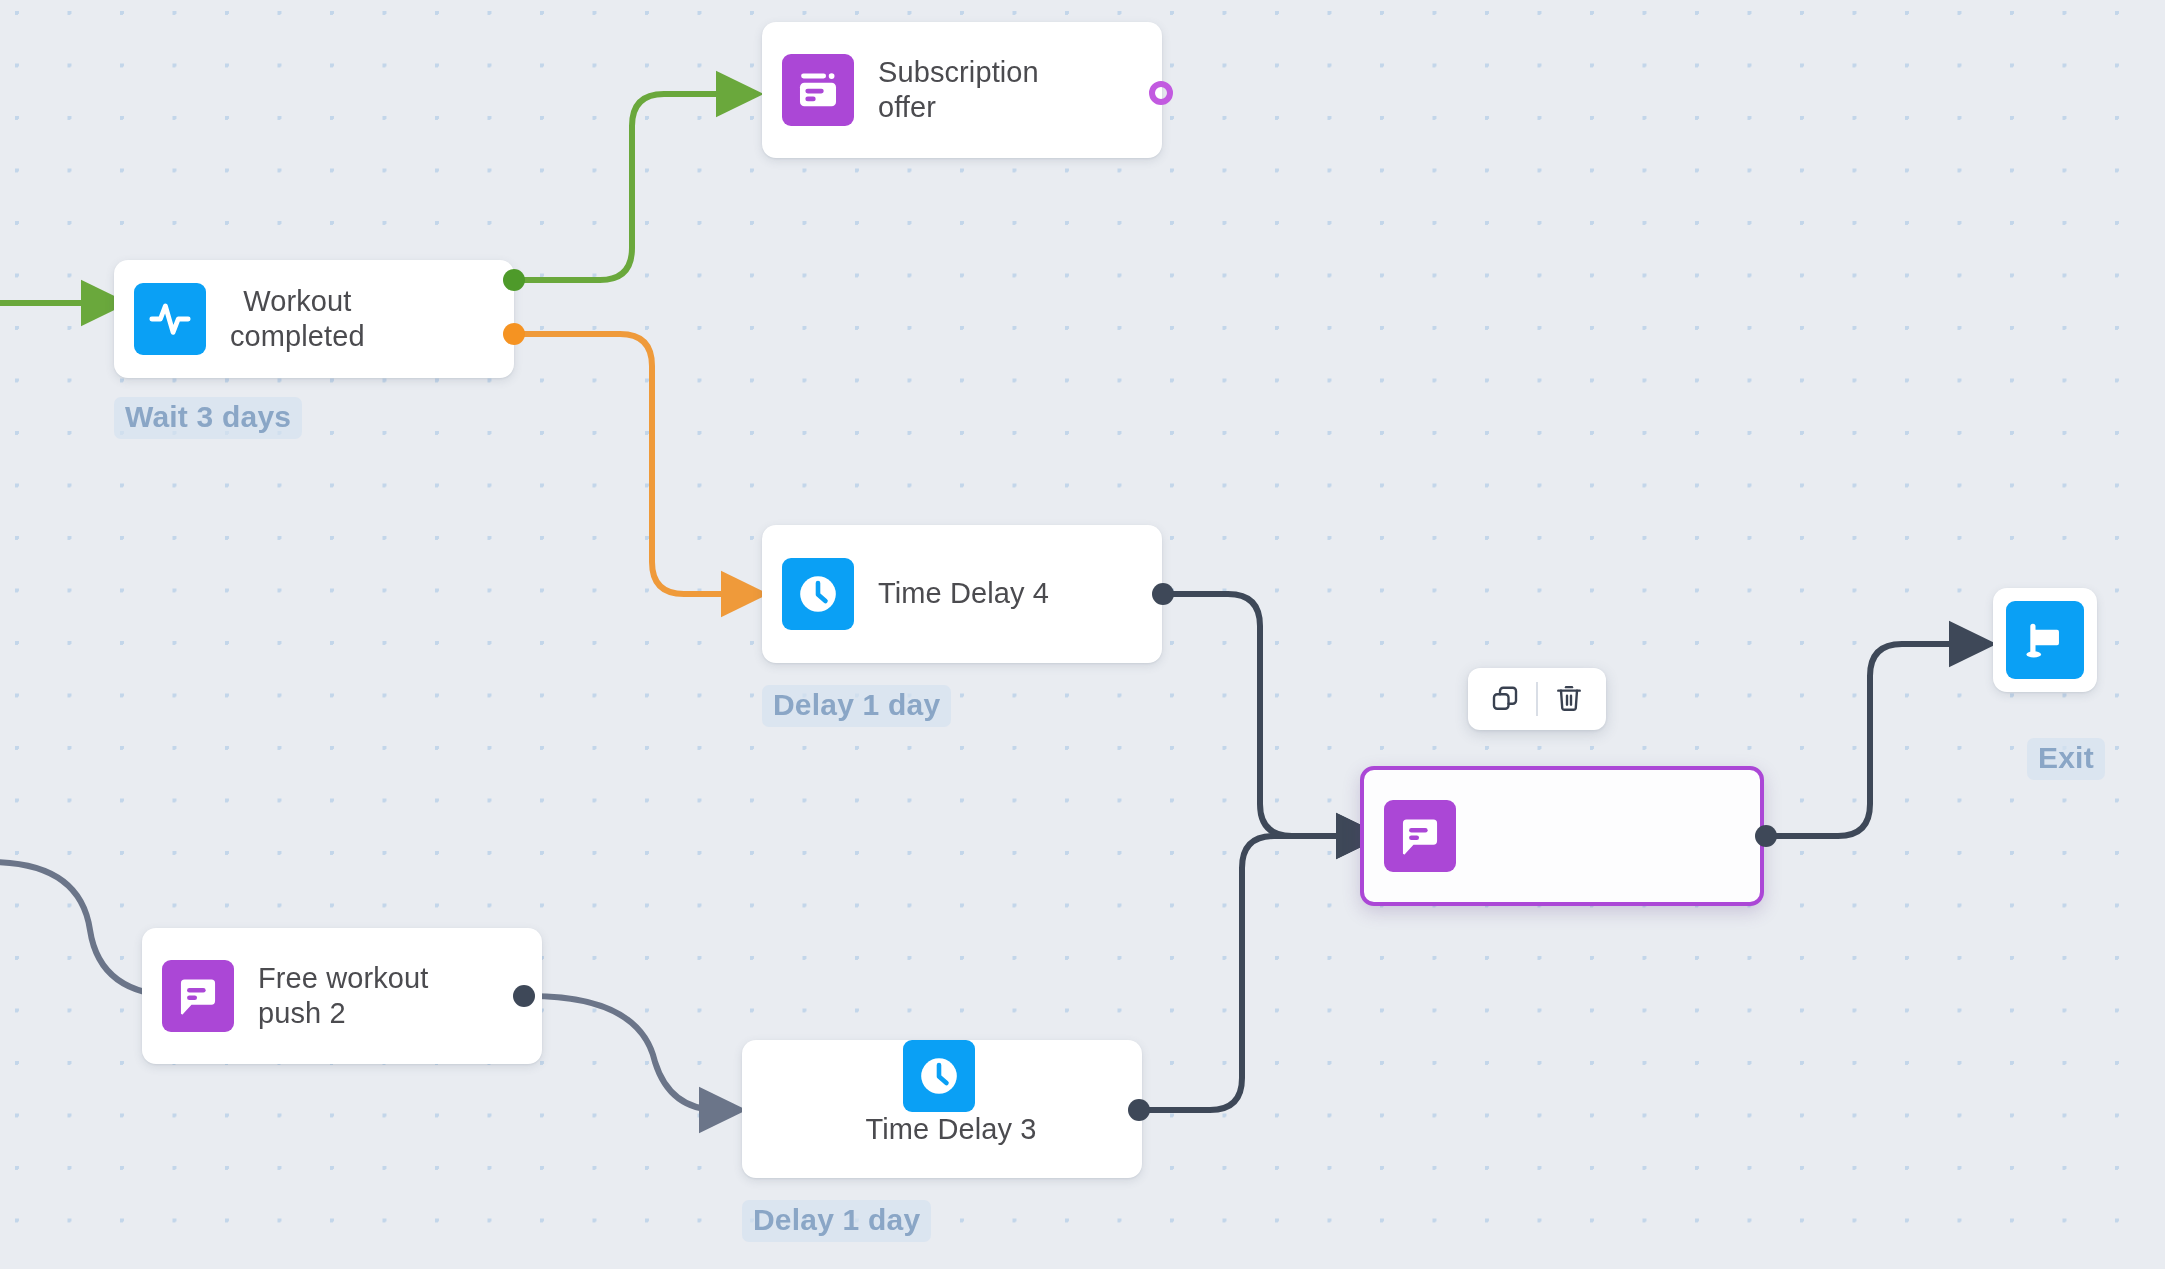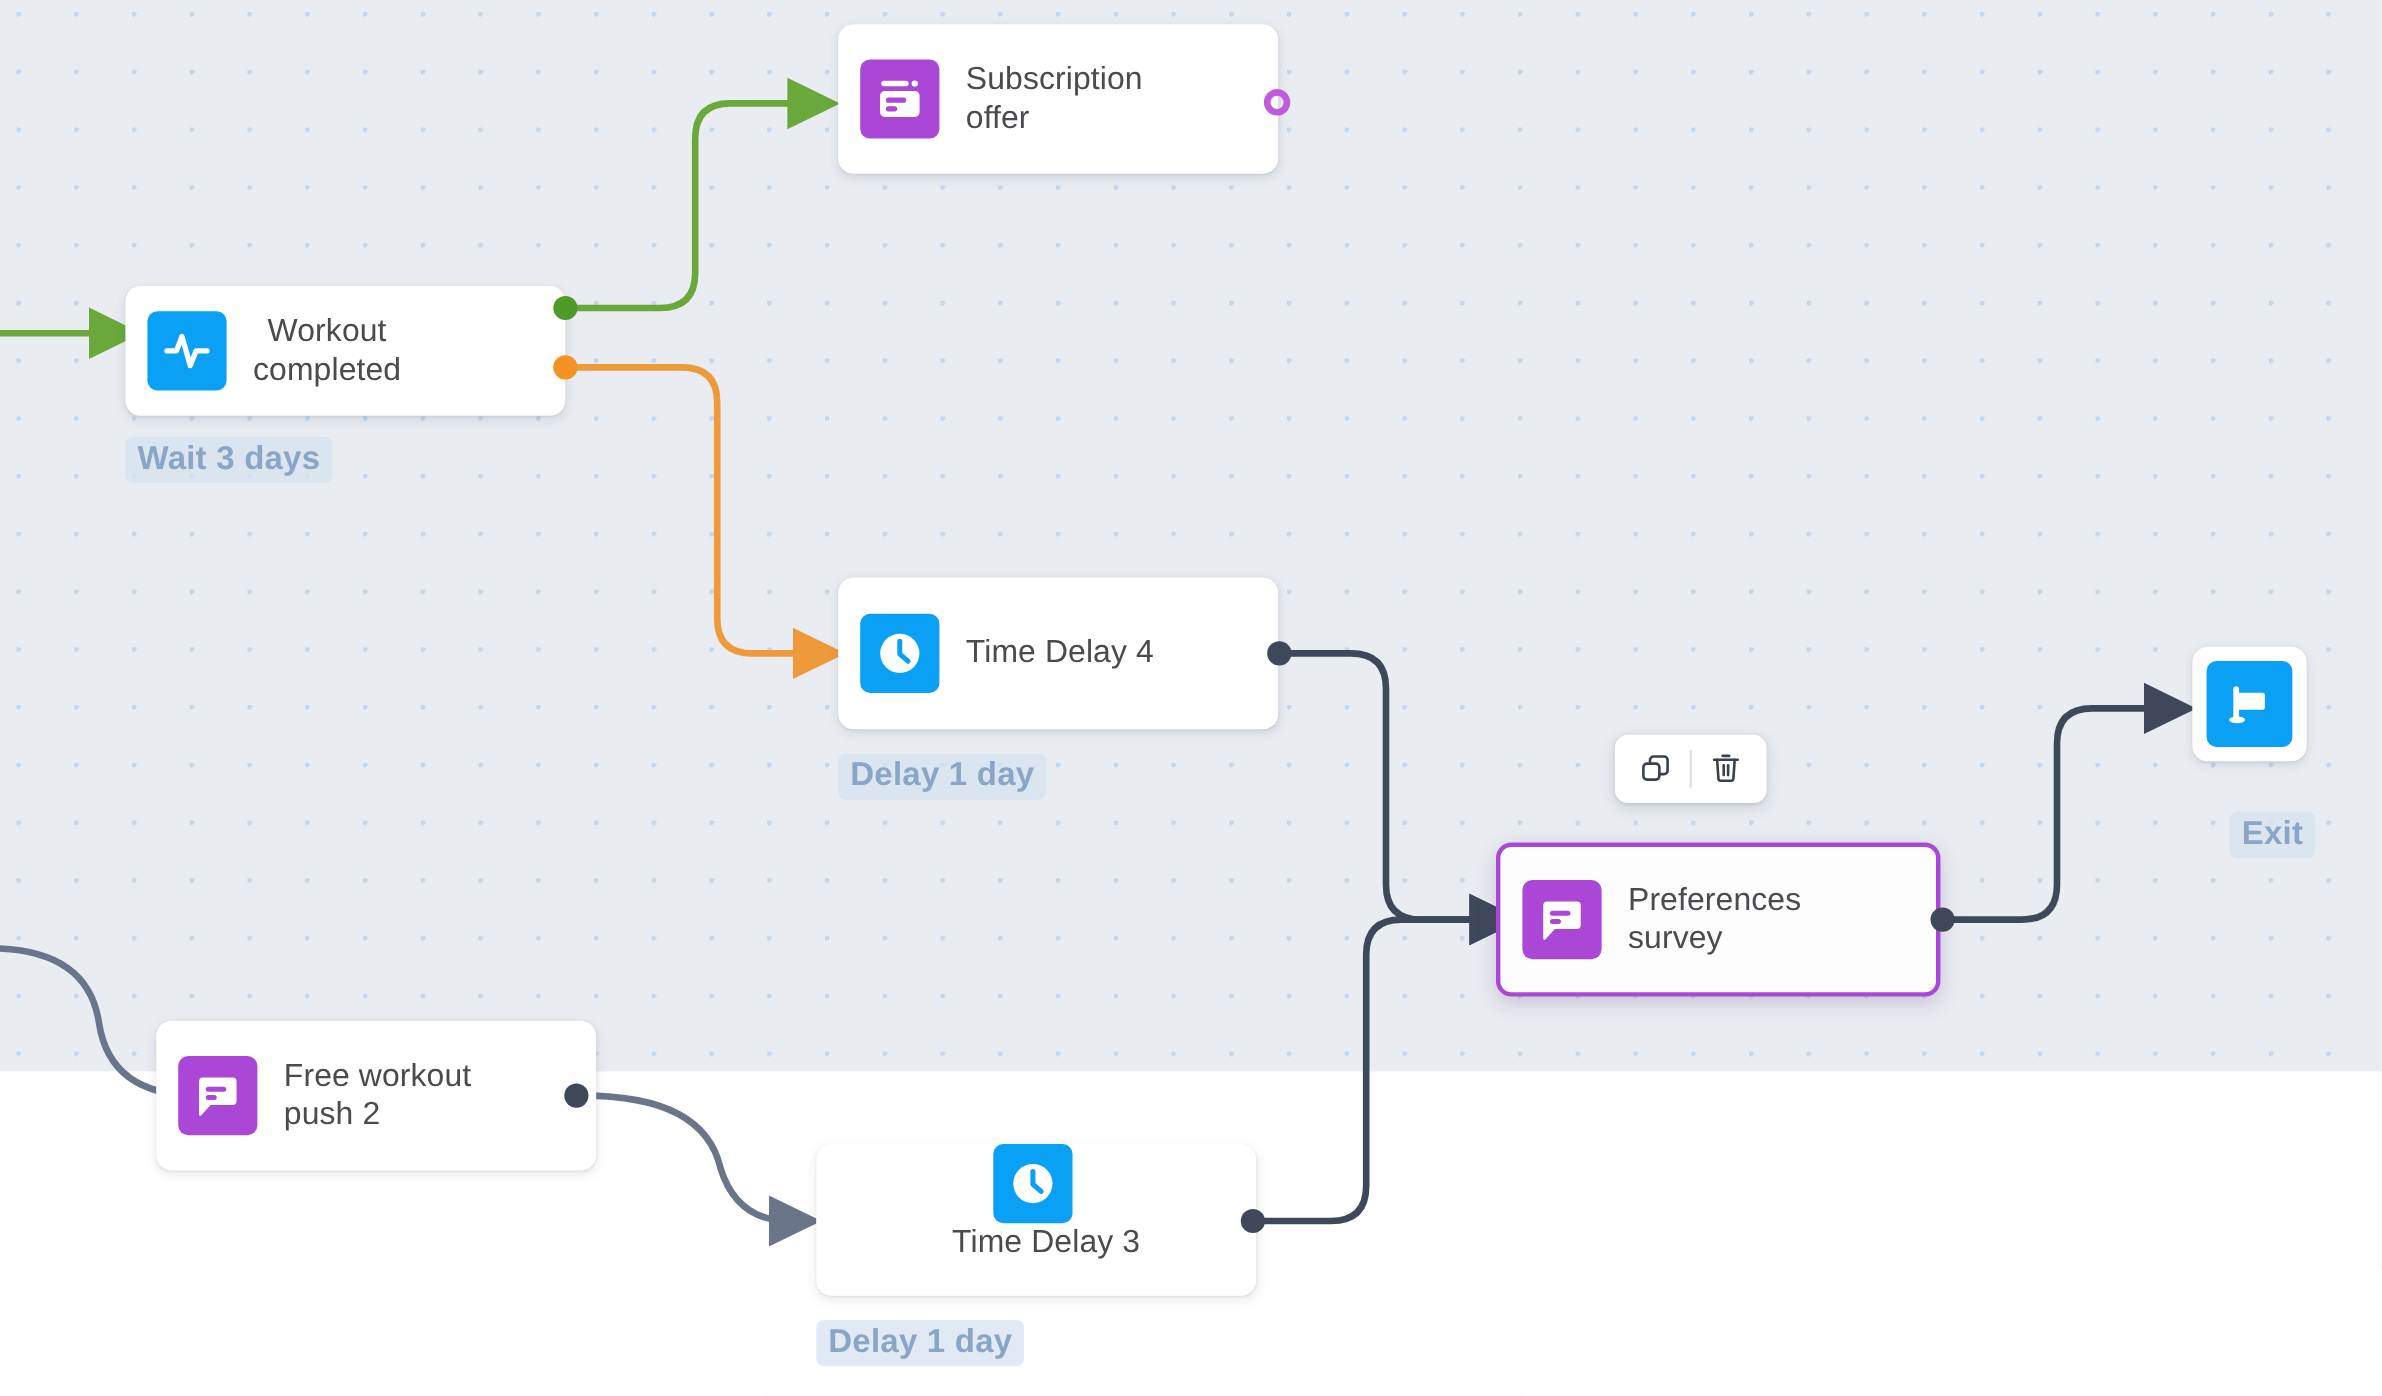--- a/index.html
+++ b/index.html
@@ -8,21 +8,21 @@
   html, body {
     width: 2165px;
     height: 1269px;
     overflow: hidden;
     font-family: "Liberation Sans", sans-serif;
   }
 
   #canvas {
     position: relative;
     width: 2165px;
-    height: 974px;
+    height: 1269px;
     background-color: #e9ecf1;
     background-image: radial-gradient(circle at 1.5px 1.5px, #c3d6ea 2.6px, transparent 2.7px);
     background-size: 52.5px 52.5px;
     background-position: 15px 11px;
   }
 
   #edge-layer {
     position: absolute;
     inset: 0;
     width: 2165px;
@@ -249,22 +249,20 @@
   </div>
 
   <div class="node selected" style="left:1360px; top:766px; width:404px; height:140px;">
     <div class="node-icon icon-purple">
       <svg width="46" height="46" viewBox="0 0 24 24">
         <path d="M3.1 5.3 A1.9 1.9 0 0 1 5 3.4 H19 A1.9 1.9 0 0 1 20.9 5.3 V14.6 A1.9 1.9 0 0 1 19 16.5 H8.6 L4.4 21.1 A0.55 0.55 0 0 1 3.1 20.7 Z" fill="#ffffff"></path>
         <rect x="6.3" y="7.8" width="9.7" height="2.4" rx="1.2" fill="#ab47d6"></rect>
         <rect x="6.3" y="11.7" width="5.2" height="2.4" rx="1.2" fill="#ab47d6"></rect>
       </svg>
     </div>
-    <div class="node-label">Preferences
-survey</div>
   </div>
   <div class="port port-dark" style="left:1766px; top:836px;"></div>
 
   <div class="node" style="left:124px; top:928px; width:400px; height:136px;margin-left:18px;">
     <div class="node-icon icon-purple">
       <svg width="46" height="46" viewBox="0 0 24 24">
         <path d="M3.1 5.3 A1.9 1.9 0 0 1 5 3.4 H19 A1.9 1.9 0 0 1 20.9 5.3 V14.6 A1.9 1.9 0 0 1 19 16.5 H8.6 L4.4 21.1 A0.55 0.55 0 0 1 3.1 20.7 Z" fill="#ffffff"></path>
         <rect x="6.3" y="7.8" width="9.7" height="2.4" rx="1.2" fill="#ab47d6"></rect>
         <rect x="6.3" y="11.7" width="5.2" height="2.4" rx="1.2" fill="#ab47d6"></rect>
       </svg>

